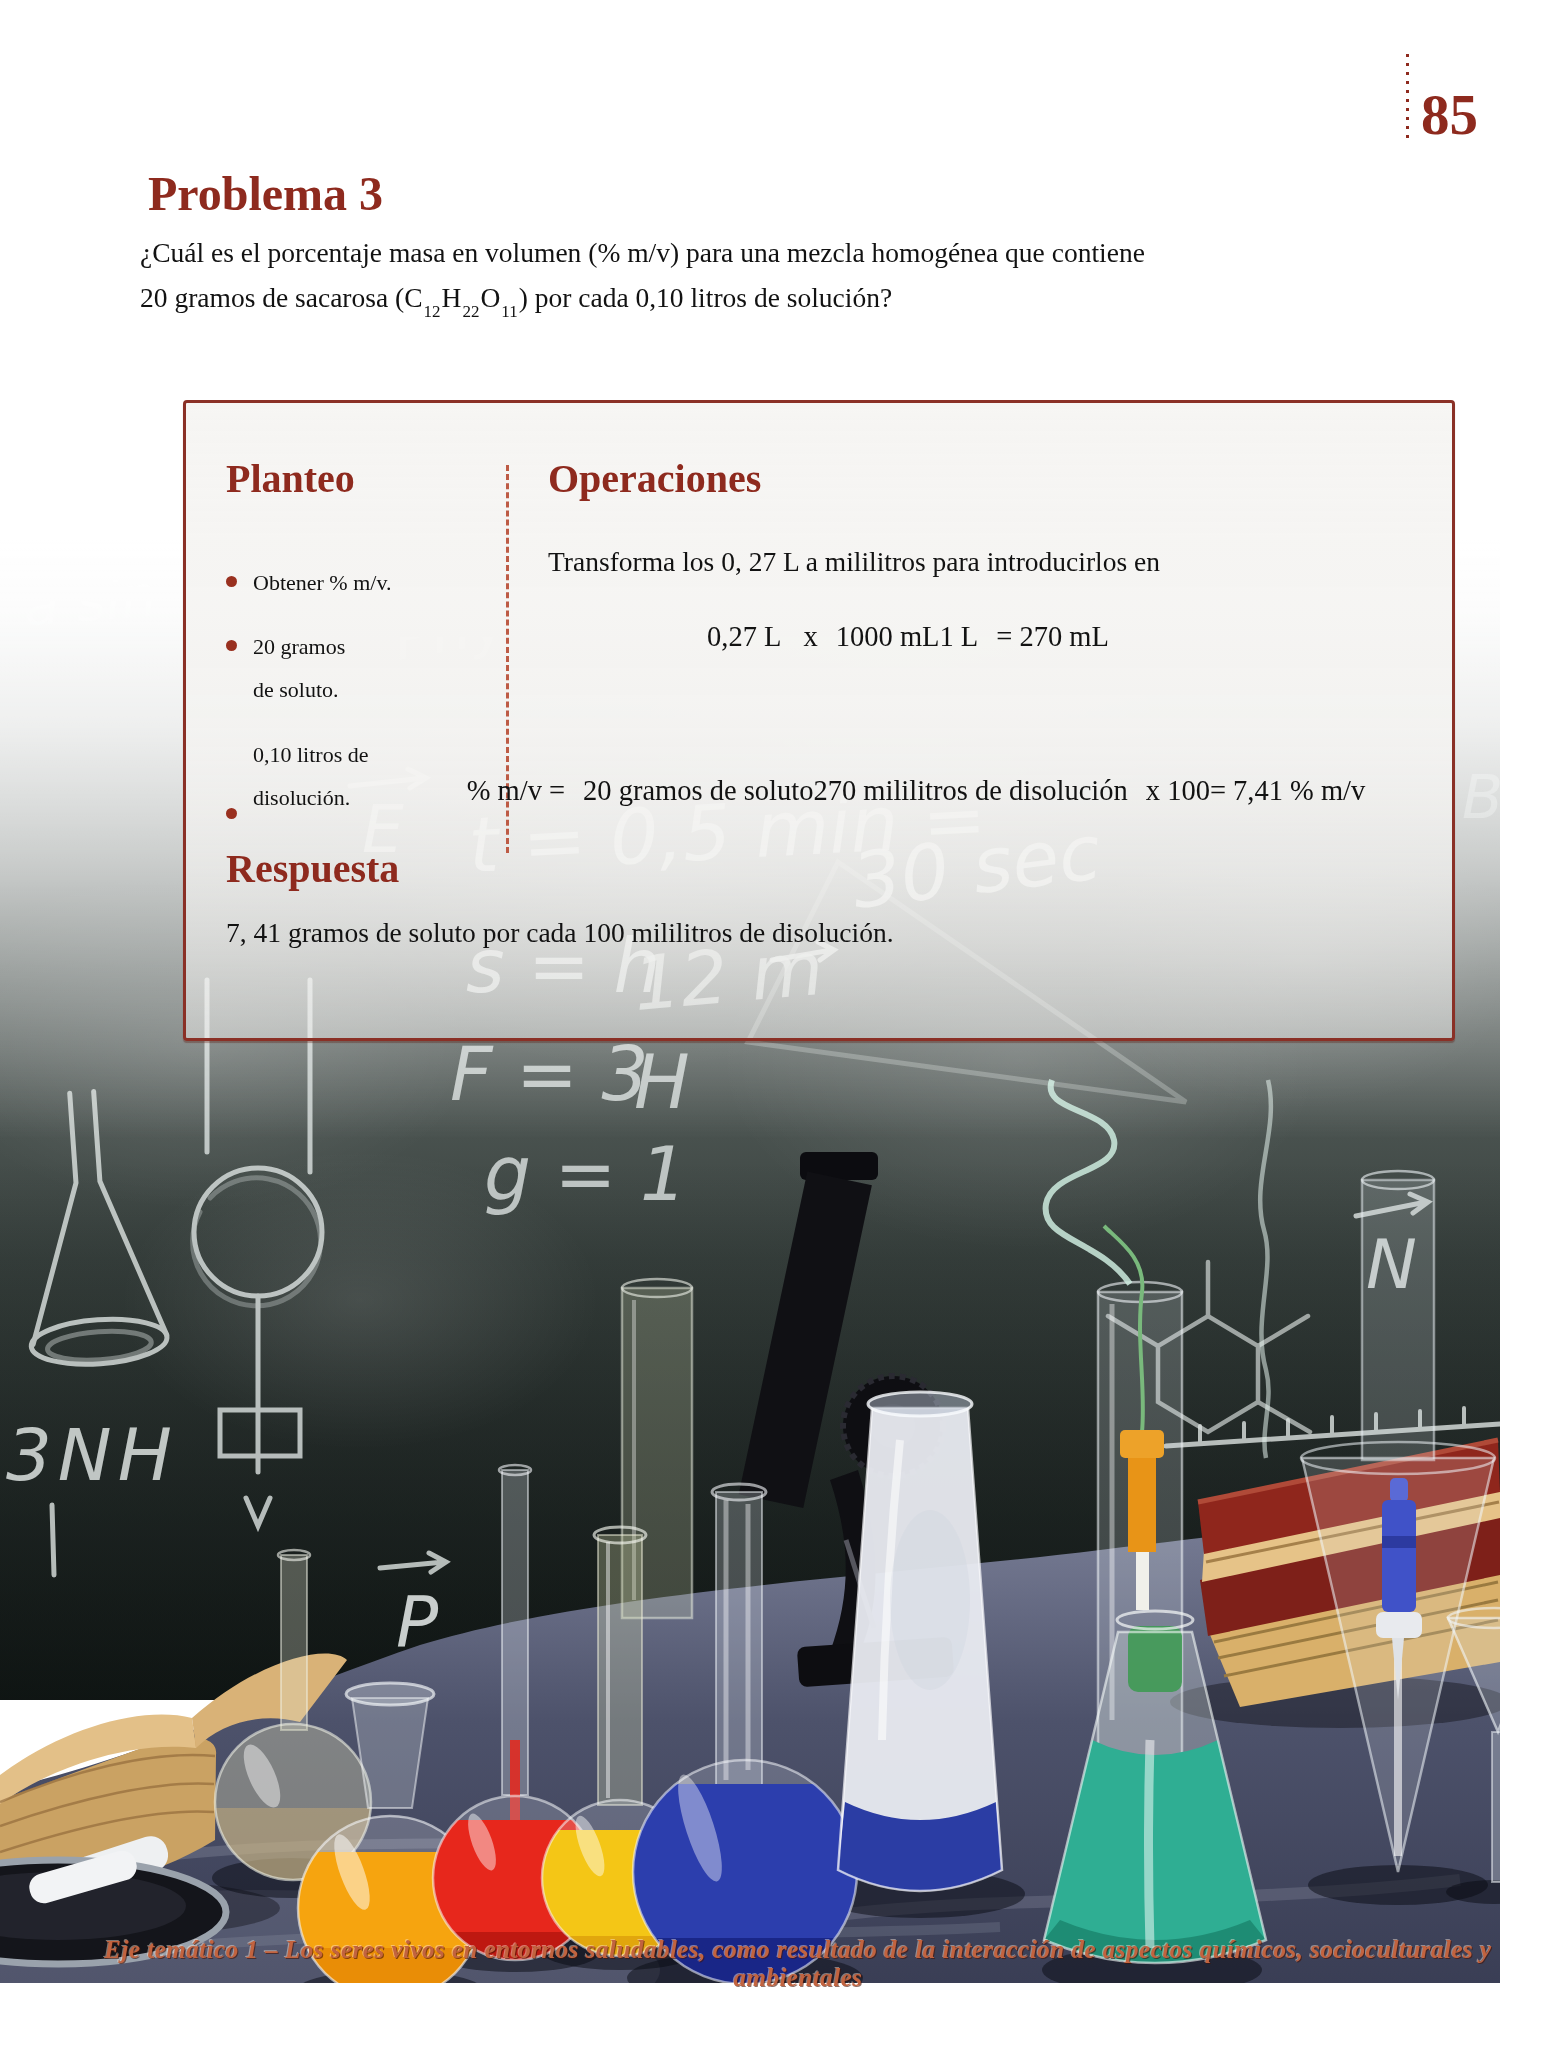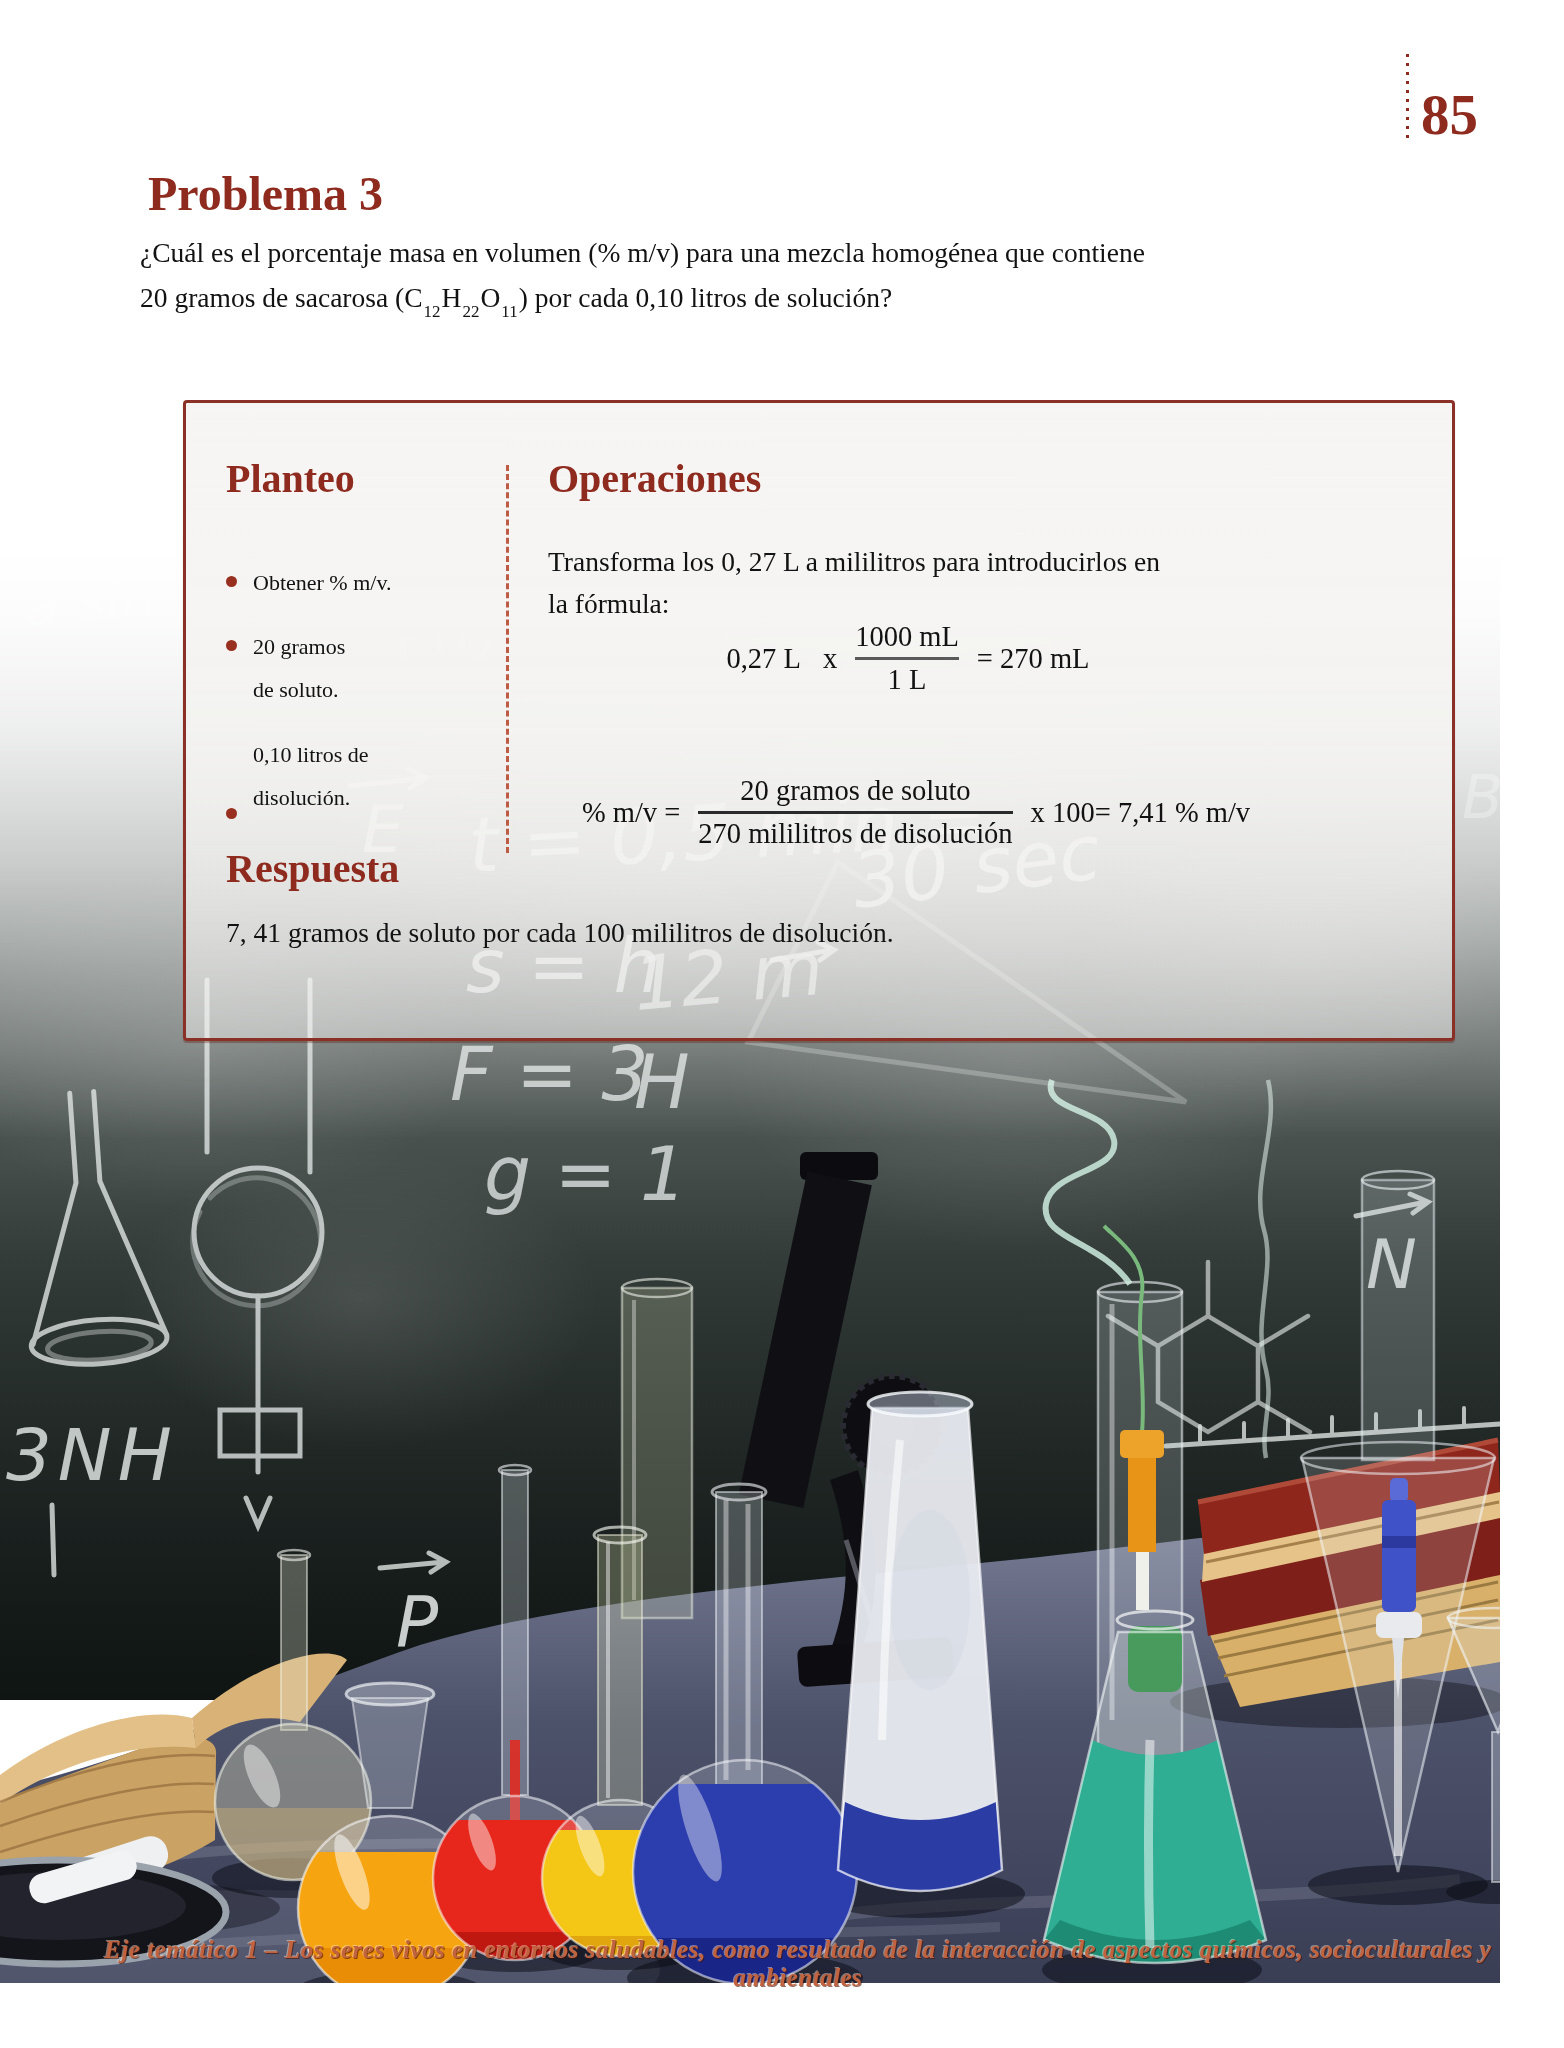--- a/index.html
+++ b/index.html
@@ -18,21 +18,21 @@
      background:linear-gradient(180deg,rgba(246,245,243,0.99) 0%,rgba(244,243,241,0.88) 50%,rgba(240,239,237,0.5) 100%);
      box-shadow:0 2px 1px rgba(90,20,10,0.35);padding-left:44px;}
   .sec-title{font-size:40px;font-weight:bold;color:#8e2a1e;}
   .divider{left:320px;top:62px;height:388px;border-left:3px dashed #bd5b45;}
   .bullet{display:flex;}
   .dot{width:11px;height:11px;border-radius:50%;background:#99301f;margin:15px 16px 0 0;flex:none;}
   .btxt{font-size:22px;line-height:43px;color:#121212;}
   .op-intro{font-size:27.5px;line-height:42px;color:#121212;}
   .eq{display:flex;align-items:center;justify-content:center;font-size:28.5px;color:#121212;}
   .eq .gap{width:22px;}
-  .frac{display:inline-flex;flex-direction:column;align-items:center;margin:0 18px;}
+  .frac{display:inline-flex;flex-direction:row;align-items:center;margin:0 18px;}
   .frac .bar{height:3px;background:#5a5a5a;align-self:stretch;margin:4px 0;}
   .answer{font-size:27.5px;color:#121212;}
   
   .photo-wrap{left:0;top:540px;width:1500px;height:1443px;}
   .photo-fade{left:0;top:540px;width:1500px;height:600px;pointer-events:none;
      background:linear-gradient(180deg,rgba(255,255,255,1) 0%,rgba(255,255,255,0.96) 12%,
      rgba(255,255,255,0.85) 30%,rgba(255,255,255,0.6) 55%,rgba(255,255,255,0.3) 78%,rgba(255,255,255,0) 100%);}
   .footer-cap{left:0;top:1936px;width:1500px;text-align:center;font-size:25px;font-style:italic;font-weight:bold;
      color:#c2633f;letter-spacing:0.5px;
      text-shadow:1px 1px 0 rgba(70,18,5,0.6),-1px -1px 0 rgba(255,236,220,0.45);padding-left:48px;}
@@ -356,21 +356,20 @@
     <span class="dot"></span>
     <div class="btxt">
       <div>0,10 litros de</div>
       <div>disolución.</div>
     </div>
   </div>
 
   <div class="abs sec-title" style="left:362px;top:52px;">Operaciones</div>
   <div class="abs op-intro" style="left:362px;top:138px;width:860px;">
     <div>Transforma los 0, 27 L a mililitros para introducirlos en</div>
-    <div>la fórmula:</div>
   </div>
 
   <div class="abs eq" style="left:362px;top:218px;width:720px;">
     <span>0,27 L</span>
     <span class="gap"></span>
     <span>x</span>
     <span class="frac">
       <span>1000 mL</span>
       <span class="bar"></span>
       <span>1 L</span>

